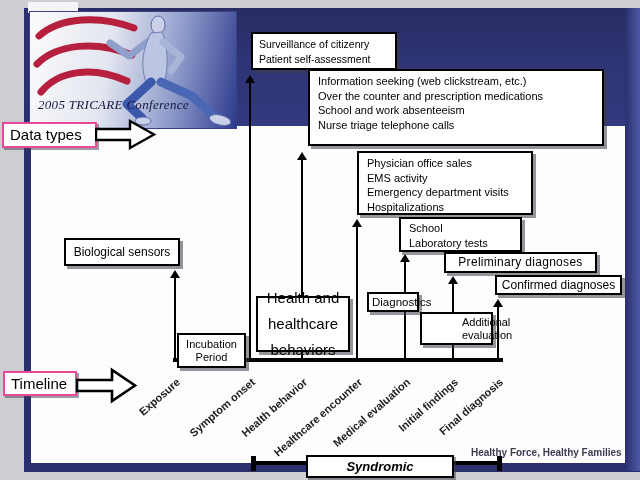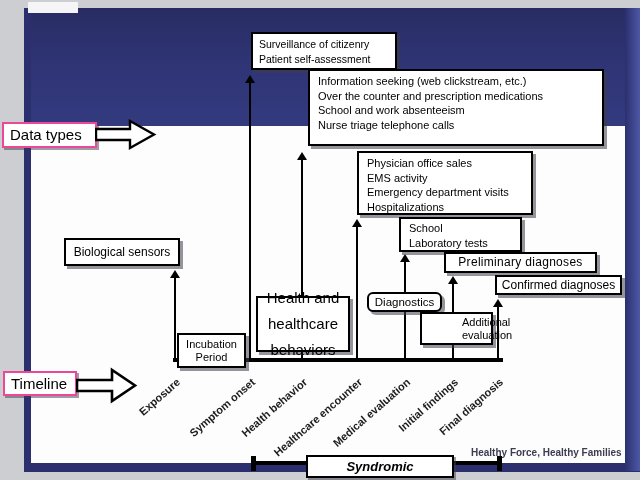--- a/index.html
+++ b/index.html
@@ -58,20 +58,40 @@
 
 <div id="stage">
 
   <div class="slide-white"></div>
   <div class="band"></div>
   <div class="edge-left"></div>
   <div class="edge-bottom"></div>
   <div class="edge-right"></div>
   <div class="notch"></div>
 
+  <div class="logo">
+    <svg width="206" height="116" viewBox="0 0 206 116">
+
+      <path d="M104,16 C70,3 30,5 9,24" fill="none" stroke="#b6203e" stroke-width="7" stroke-linecap="round"></path>
+      <path d="M102,43 C66,28 27,32 7,52" fill="none" stroke="#b6203e" stroke-width="7" stroke-linecap="round"></path>
+      <path d="M97,69 C63,54 29,58 11,80" fill="none" stroke="#b6203e" stroke-width="7" stroke-linecap="round"></path>
+
+      <g>
+        <path d="M120,28 L99,44 L80,31" fill="none" stroke="#8fa0cc" stroke-width="7" stroke-linecap="round" stroke-linejoin="round"></path>
+        <ellipse cx="128" cy="13" rx="7" ry="9" fill="#c9d0e8" stroke="#5b6aa8" stroke-width="1"></ellipse>
+        <path d="M121,21 C112,38 110,56 117,72 L135,68 C139,50 137,31 132,20 Z" fill="#bcc5e2" stroke="#6f7fb6" stroke-width="1"></path>
+        <path d="M133,30 L151,45 L141,59" fill="none" stroke="#a8b4d8" stroke-width="7" stroke-linecap="round" stroke-linejoin="round"></path>
+        <path d="M121,70 L97,92 L112,106" fill="none" stroke="#3c58ac" stroke-width="9" stroke-linecap="round" stroke-linejoin="round"></path>
+        <path d="M131,70 L162,84 L186,106" fill="none" stroke="#4a67b6" stroke-width="9" stroke-linecap="round" stroke-linejoin="round"></path>
+        <ellipse cx="190" cy="108" rx="11" ry="5" fill="#c9d0e8" stroke="#5b6aa8" stroke-width="1" transform="rotate(14 190 108)"></ellipse>
+        <ellipse cx="113" cy="109" rx="8" ry="4" fill="#c9d0e8" stroke="#5b6aa8" stroke-width="1"></ellipse>
+      </g>
+    </svg>
+    <div class="logo-text">2005 TRICARE Conference</div>
+  </div>
 
   <div class="baseline"></div>
   <div class="varrow" style="left:174px;top:278px;height:82px;"></div>
   <div class="varrow" style="left:249px;top:83px;height:277px;"></div>
   <div class="varrow" style="left:301px;top:160px;height:200px;"></div>
   <div class="varrow" style="left:356px;top:227px;height:133px;"></div>
   <div class="varrow" style="left:404px;top:262px;height:98px;"></div>
   <div class="varrow" style="left:452px;top:284px;height:76px;"></div>
   <div class="varrow" style="left:497px;top:307px;height:53px;"></div>
 
@@ -115,21 +135,21 @@
     <div class="ln">Incubation</div>
     <div class="ln">Period</div>
   </div>
 
   <div class="wbox cbox z5" style="left:256px;top:296px;width:94px;height:56px;font-size:15px;line-height:14px;gap:12px;">
     <div class="ln">Health and</div>
     <div class="ln">healthcare</div>
     <div class="ln">behaviors</div>
   </div>
 
-  <div class="wbox cbox z5" style="left:367px;top:292px;width:75px;height:20px;font-size:11.5px;border-radius:6px;">
+  <div class="wbox cbox z5" style="left:367px;top:292px;width:52px;height:20px;font-size:11.5px;">
     <div class="ln">Diagnostics</div>
   </div>
 
   <div class="wbox cbox z5" style="left:420px;top:312px;width:73px;height:33px;font-size:11px;line-height:13px;padding-left:40px;">
     <div class="ln">Additional</div>
     <div class="ln">evaluation</div>
   </div>
 
   <div class="rlabel" style="left:61px;top:374px;">Exposure</div>
   <div class="rlabel" style="left:136px;top:374px;">Symptom onset</div>

